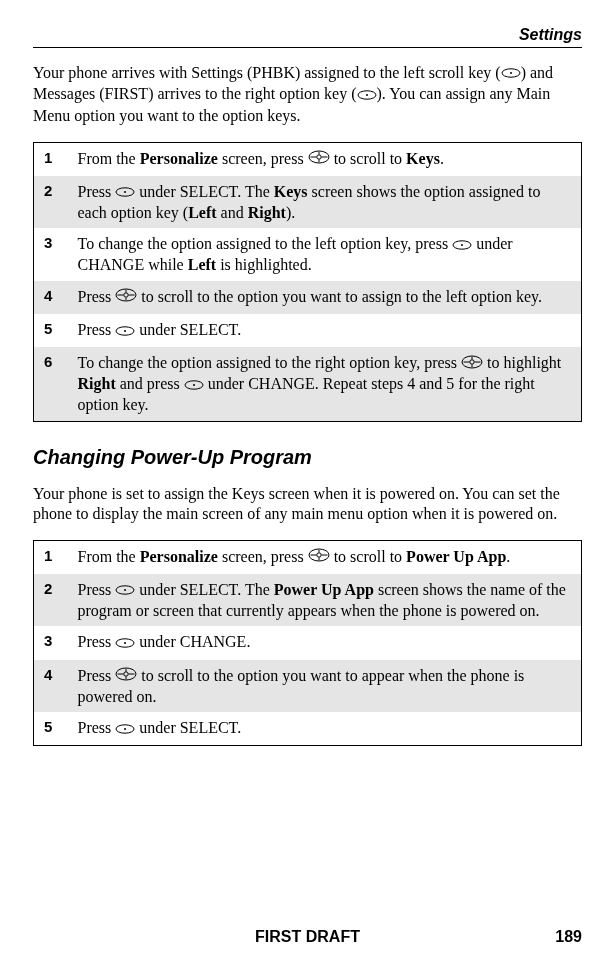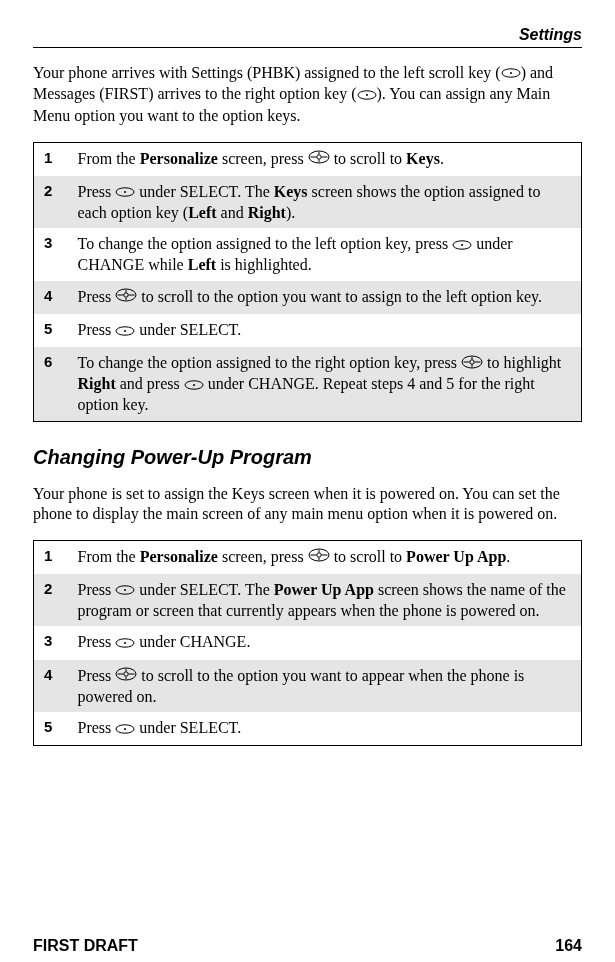--- a/index.html
+++ b/index.html
@@ -76,24 +76,25 @@
   .tbl tr:not(:last-child) td { border-bottom: 0; }
   .subheading {
     font-family: Arial, Helvetica, sans-serif;
     font-style: italic;
     font-size: 20px;
     margin-top: 24px;
     margin-bottom: 0;
   }
   .footer {
     position: absolute;
-    bottom: 7px;
+    bottom: 16px;
     left: 33px;
     right: 33px;
     display: flex;
+    justify-content: center;
     font-family: Arial, Helvetica, sans-serif;
     font-weight: bold;
     font-size: 16px;
   }
   .footer .pgnum {
     position: absolute;
     right: 0;
     font-family: Arial, Helvetica, sans-serif;
     font-weight: bold;
     font-size: 16px;
@@ -230,16 +231,16 @@
           <td>Press <span class="icon"><svg width="20" height="10" viewBox="0 0 20 10">
                 <ellipse cx="10" cy="5" rx="9" ry="4.2" fill="none" stroke="#000" stroke-width="1"></ellipse>
                 <circle cx="10" cy="5" r="1" fill="#000"></circle>
               </svg></span> under SELECT.</td>
         </tr>
       </tbody>
   </table>
 
   <div class="footer">
     <span>FIRST DRAFT</span>
-    <span class="pgnum">164</span>
+    <span class="pgnum">189</span>
   </div>
 
 </div>
 
 </body></html>

